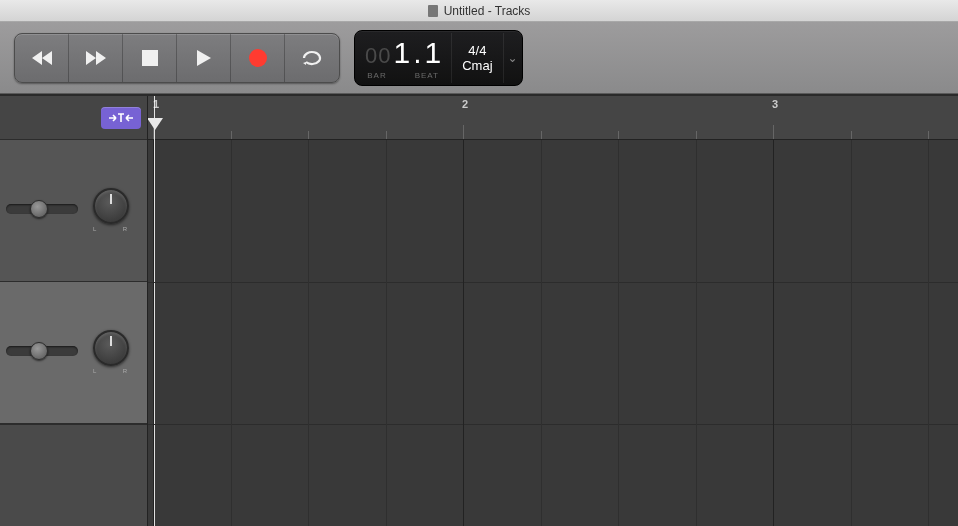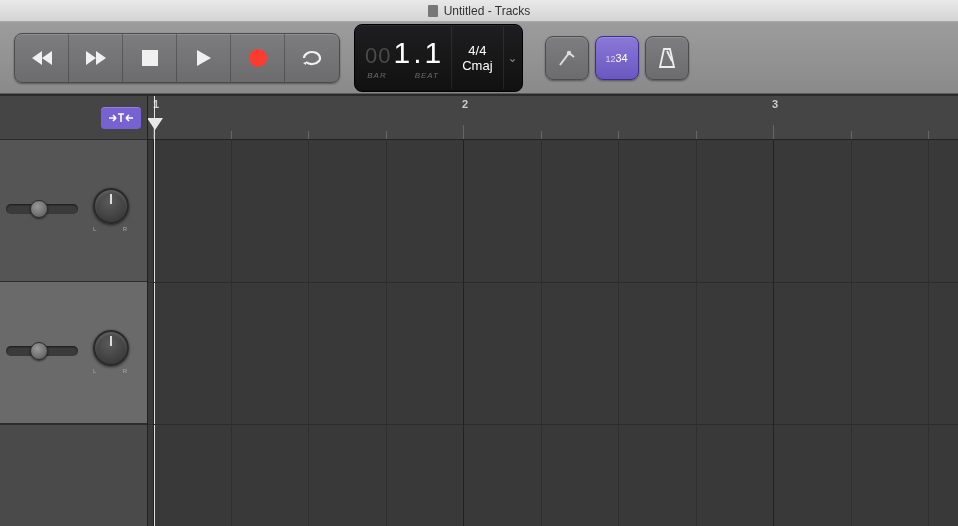--- a/index.html
+++ b/index.html
@@ -48,40 +48,40 @@
     cursor: pointer;
     color: #efefef;
   }
   .transport button:last-child { border-right: none; }
   .transport svg { display: block; }
 
   .lcd {
     background: linear-gradient(#1e1e20, #111111);
     border: 1px solid #000;
     border-radius: 8px;
-    height: 68px;
+    height: 56px;
     display: flex;
     align-items: stretch;
     color: #f5f5f5;
     font-family: "Helvetica Neue", Arial, sans-serif;
     padding: 2px 0;
     box-shadow: inset 0 1px 0 rgba(255,255,255,0.05);
   }
   .lcd-seg {
     padding: 0 10px;
     border-right: 1px solid rgba(255,255,255,0.08);
     display: flex; flex-direction: column; align-items: center; justify-content: center;
   }
   .lcd-seg:last-child { border-right: none; }
   .lcd-num-row { display: flex; align-items: baseline; gap: 2px; }
   .bar-small { font-size: 22px; color: #4a4a4a; letter-spacing: 1px; }
   .bar-big { font-size: 30px; color: #fff; letter-spacing: 1px; }
   .beat-big { font-size: 30px; color: #fff; }
   .tempo-big { font-size: 24px; color: #fff; letter-spacing: 2px; }
-  .lcd-label { font-size: 8px; color: #6a6a6a; letter-spacing: 1px; margin-top: 1px; font-style: italic; }
+  .lcd-label { font-size: 8px; color: #6a6a6a; letter-spacing: 1px; margin-top: 1px; }
   .ts-top { font-size: 13px; color: #fff; }
   .ts-bot { font-size: 13px; color: #fff; }
   .lcd-chev {
     width: 18px; display: flex; align-items: center; justify-content: center;
     color: #888; font-size: 12px;
   }
 
   .tool-group {
     display: flex;
     gap: 6px;
@@ -276,38 +276,20 @@
     </div>
     <div class="lcd-seg">
       <span class="ts-top">4/4</span>
       <span class="ts-bot">Cmaj</span>
     </div>
     <div class="lcd-chev">
       <span>⌄</span>
     </div>
   </div>
 
-  <div class="tool-group">
-    <div class="sq-btn">
-      <svg width="22" height="22" viewBox="0 0 22 22" stroke="#ddd" stroke-width="2" fill="none">
-        <path d="M4 18 L13 6"></path>
-          <path d="M13 6 L18 10"></path>
-          <circle cx="13" cy="6" r="1.2" fill="#ddd"></circle>
-      </svg>
-    </div>
-    <div class="sq-btn active">
-      <span class="countin-text"><span class="small">12</span><span>34</span></span>
-    </div>
-    <div class="sq-btn">
-      <svg width="20" height="22" viewBox="0 0 20 22" stroke="#eee" stroke-width="1.8" fill="none">
-        <path d="M7 2 H13 L17 20 H3 Z"></path>
-          <path d="M10 4 L15 14"></path>
-      </svg>
-    </div>
-  </div>
 
   <div class="spacer"></div>
 </div>
 
 <div class="workspace">
   <div class="track-headers">
     <div class="marker-row">
       <div class="catch-btn">
         <svg width="26" height="12" viewBox="0 0 26 12">
           <path d="M1 6 H8 M8 6 L5 3 M8 6 L5 9" stroke="#fff" stroke-width="1.6" fill="none"></path>

